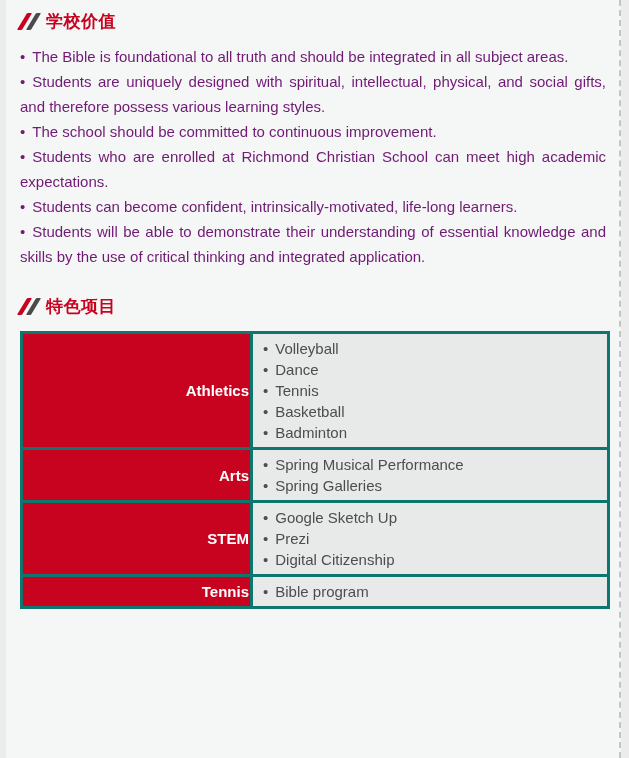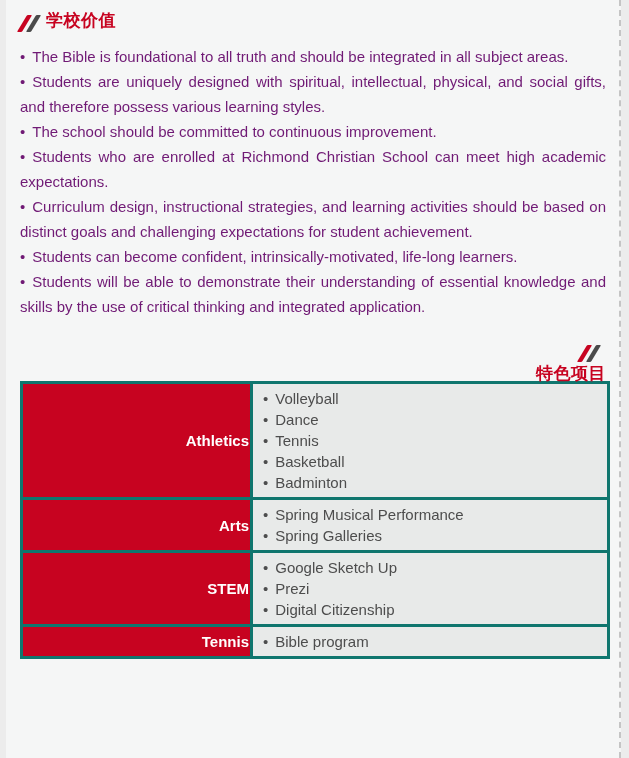--- a/index.html
+++ b/index.html
@@ -19,21 +19,21 @@
     border-right: 2px dashed #c5c5c5;
     padding: 6px 13px 0 12px;
   }
 
   .section-heading {
     display: flex;
     align-items: center;
     margin: 4px 0 12px 4px;
     height: 22px;
   }
-  .section-heading:first-child { margin-top: 4px; align-items: flex-end; }
+  .section-heading:first-child { margin-top: 4px; }
   .slashes {
     display: inline-flex;
     align-items: center;
     margin: 0 10px 0 0;
   }
   .slashes i {
     display: block;
     width: 5px; height: 17px;
     transform: skewX(-31deg);
     border-radius: 1px;
@@ -50,21 +50,21 @@
   .values-list { margin: 0 0 0 2px; }
   .values-list p {
     margin: 0; padding: 0;
     font-size: 15px;
     line-height: 25px;
     color: #701a75;
     text-align: justify;
   }
   .values-list .bullet-marker { margin-right: 7px; }
 
-  .section-programs .section-heading { margin-top: 26px; flex-direction: column; }
+  .section-programs .section-heading { margin-top: 26px; }
 
   table.programs-table {
     border-collapse: collapse;
     width: 590px;
     margin: 14px 0 0 2px;
     table-layout: fixed;
   }
   table.programs-table td { border: 3px solid #0f766e; }
   td.category-cell {
     width: 230px;
@@ -103,21 +103,20 @@
           <i class="s1"></i>
           <i class="s2"></i>
         </span>
       <span class="section-title">学校价值</span>
     </div>
     <div class="values-list" id="values-list">
         <p><span class="bullet-marker">•</span><span>The Bible is foundational to all truth and should be integrated in all subject areas.</span></p>
         <p><span class="bullet-marker">•</span><span>Students are uniquely designed with spiritual, intellectual, physical, and social gifts, and therefore possess various learning styles.</span></p>
         <p><span class="bullet-marker">•</span><span>The school should be committed to continuous improvement.</span></p>
         <p><span class="bullet-marker">•</span><span>Students who are enrolled at Richmond Christian School can meet high academic expectations.</span></p>
-        <p><span class="bullet-marker">•</span><span>Curriculum design, instructional strategies, and learning activities should be based on distinct goals and challenging expectations for student achievement.</span></p>
         <p><span class="bullet-marker">•</span><span>Students can become confident, intrinsically-motivated, life-long learners.</span></p>
         <p><span class="bullet-marker">•</span><span>Students will be able to demonstrate their understanding of essential knowledge and skills by the use of critical thinking and integrated application.</span></p>
       </div>
   </section>
 
   <section class="section-programs">
     <div class="section-heading">
       <span class="slashes">
           <i class="s1"></i>
           <i class="s2"></i>

